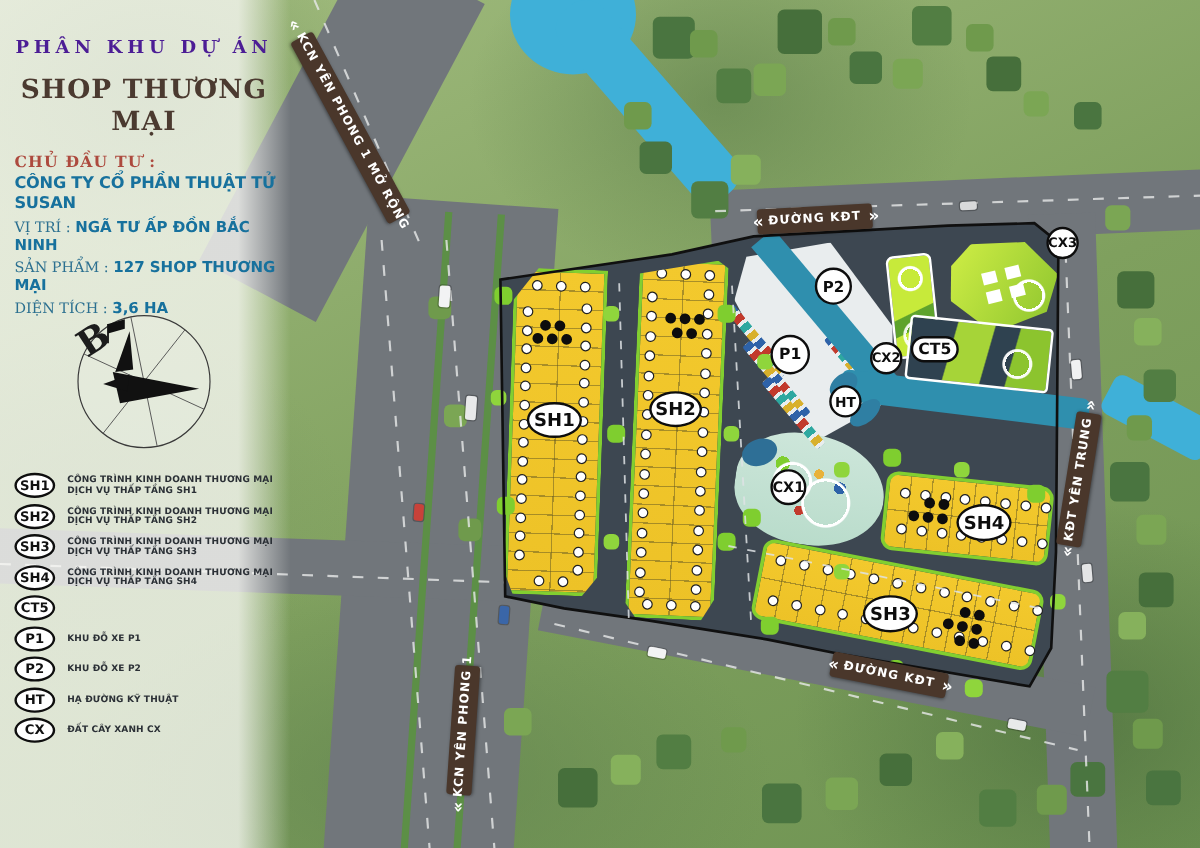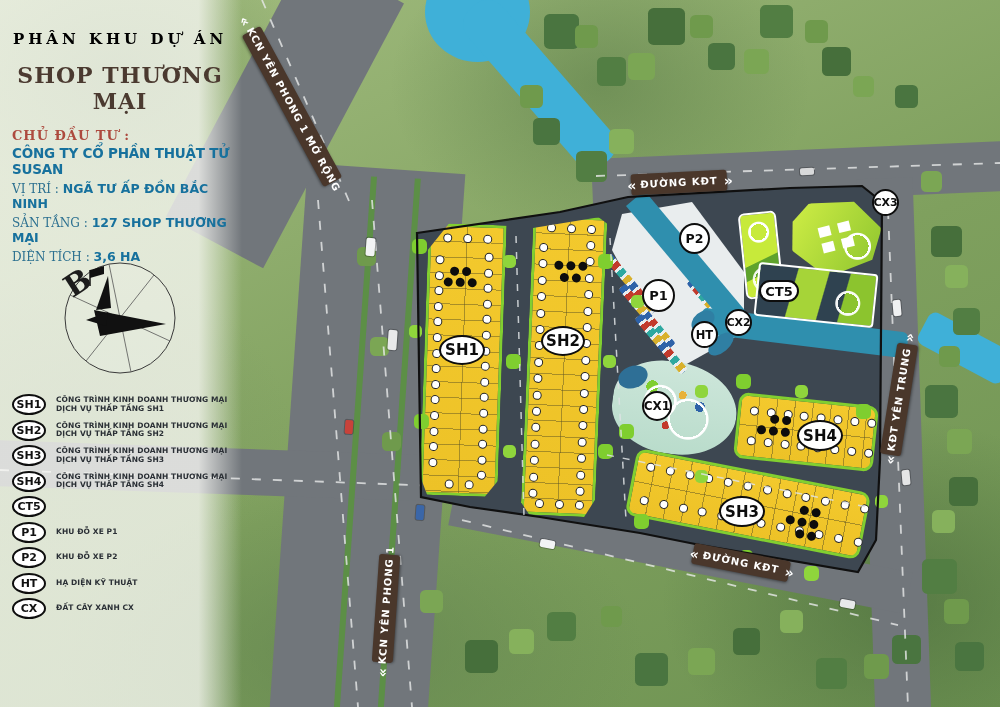--- a/index.html
+++ b/index.html
@@ -164,30 +164,30 @@
     font-family:"DejaVu Sans",sans-serif;}
   .bg-sh1{left:439px;top:335px;width:46px;height:30px;font-size:15px;}
   .bg-sh2{left:541px;top:326px;width:44px;height:30px;font-size:15px;}
   .bg-sh3{left:719px;top:496px;width:46px;height:31px;font-size:15px;}
   .bg-sh4{left:797px;top:420px;width:46px;height:31px;font-size:15px;}
   .bg-ct5{left:759px;top:280px;width:40px;height:22px;font-size:13px;border-radius:11px;}
   .bg-p1{left:642px;top:279px;width:33px;height:33px;font-size:13px;}
   .bg-p2{left:679px;top:223px;width:31px;height:31px;font-size:12.5px;}
   .bg-ht{left:691px;top:321px;width:27px;height:27px;font-size:11.5px;}
   .bg-cx1{left:642px;top:391px;width:30px;height:30px;font-size:12px;}
-  .bg-cx2{left:725px;top:285px;width:27px;height:27px;font-size:11px;margin-top:24px;}
+  .bg-cx2{left:725px;top:285px;width:27px;height:27px;font-size:11px;}
   .bg-cx3{left:872px;top:189px;width:27px;height:27px;font-size:11px;}
 
   .veh{position:absolute;border-radius:2px;box-shadow:0 0 0 1px rgba(0,0,0,.25);z-index:7;}
 
   
   .fade-left{position:absolute;left:0;top:0;width:242px;height:707px;z-index:20;
     background:linear-gradient(to right,rgba(249,249,245,.78) 0 82%,rgba(249,249,245,0));}
   .titleblock{position:absolute;left:4px;top:30px;width:232px;z-index:21;text-align:center;}
-  .kicker{font-family:"DejaVu Serif",serif;font-size:15px;letter-spacing:4px;color:#000000;font-weight:600;}
+  .kicker{font-family:"DejaVu Serif",serif;font-size:15px;letter-spacing:4px;color:#4c1d95;font-weight:600;}
   .t-sub{font-family:"DejaVu Serif",serif;font-size:22px;font-weight:bold;color:#4b3a30;letter-spacing:1px;margin-top:14px;}
   .t-main{font-family:"DejaVu Serif",serif;font-size:34px;font-weight:bold;color:#4b3a30;letter-spacing:1px;margin-top:-2px;}
   .t-info{text-align:left;padding-left:8px;margin-top:14px;}
   .inv-label{font-family:"DejaVu Serif",serif;font-size:13px;color:#ad4a3e;letter-spacing:1px;font-weight:600;}
   .inv-name{font-size:13.5px;font-weight:bold;color:#17719d;margin-top:2px;letter-spacing:-.2px;}
   .t-row{margin-top:4px;font-size:12px;}
   .t-row .lbl{font-family:"DejaVu Serif",serif;color:#2c7090;}
   .t-row .val{font-weight:bold;color:#17719d;font-size:12.5px;}
 
   .legend{position:absolute;left:12px;top:394px;width:225px;z-index:21;}
@@ -473,21 +473,21 @@
     <div class="kicker">PHÂN KHU DỰ ÁN</div>
     <div class="t-sub">SHOP THƯƠNG MẠI</div>
     <div class="t-info">
       <div class="inv-label">CHỦ ĐẦU TƯ :</div>
       <div class="inv-name">CÔNG TY CỔ PHẦN THUẬT TỬ SUSAN</div>
       <div class="t-row">
         <span class="lbl">VỊ TRÍ :</span>
         <span class="val">NGÃ TƯ ẤP ĐỒN BẮC NINH</span>
       </div>
       <div class="t-row">
-        <span class="lbl">SẢN TẦNG :</span>
+        <span class="lbl">SẢN PHẨM :</span>
         <span class="val">127  SHOP THƯƠNG MẠI</span>
       </div>
       <div class="t-row">
         <span class="lbl">DIỆN TÍCH :</span>
         <span class="val">3,6 HA</span>
       </div>
     </div>
   </div>
 
   <svg class="compass" width="130" height="130">
@@ -528,21 +528,21 @@
     <div class="lg-row">
       <span class="lg-badge">P1</span>
       <span class="lg-label">KHU ĐỖ XE P1</span>
     </div>
     <div class="lg-row">
       <span class="lg-badge">P2</span>
       <span class="lg-label">KHU ĐỖ XE P2</span>
     </div>
     <div class="lg-row">
       <span class="lg-badge">HT</span>
-      <span class="lg-label">HẠ DIỆN KỸ THUẬT</span>
+      <span class="lg-label">HẠ ĐƯỜNG KỸ THUẬT</span>
     </div>
     <div class="lg-row">
       <span class="lg-badge">CX</span>
       <span class="lg-label">ĐẤT CÂY XANH CX</span>
     </div>
   </div>
 
 </div>
 
 </body></html>

